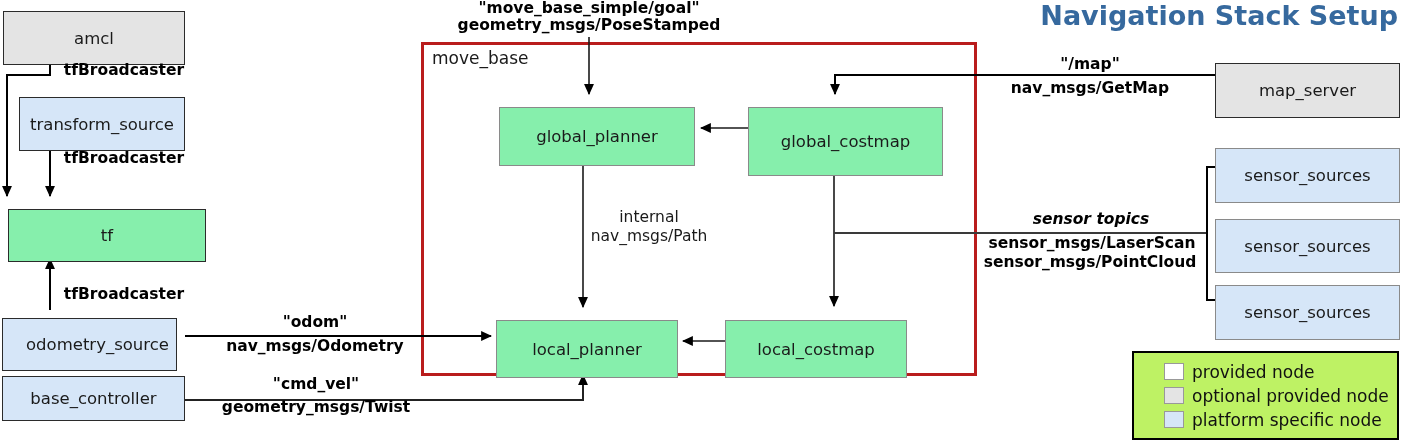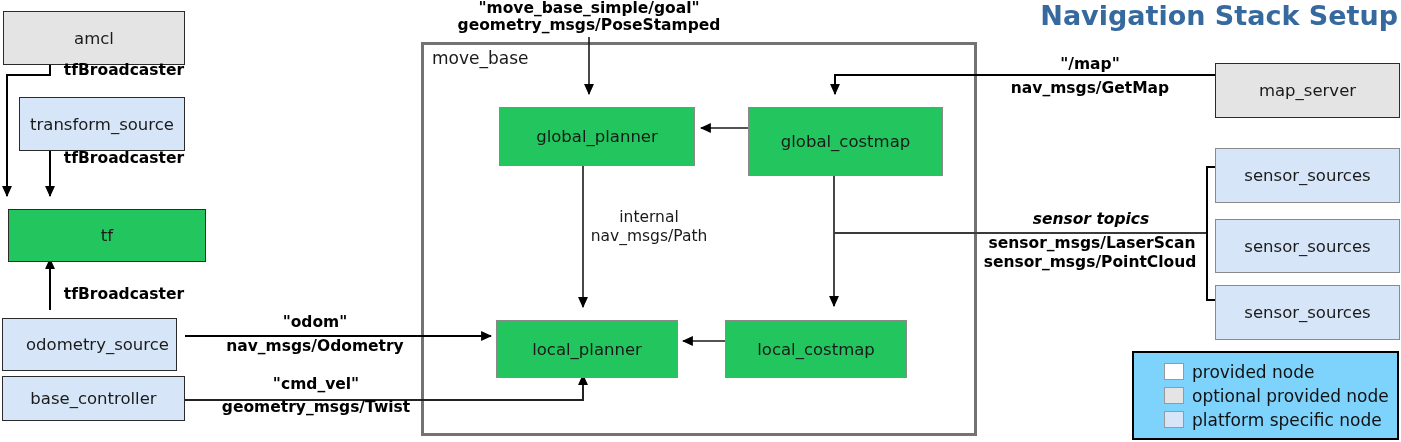--- a/index.html
+++ b/index.html
@@ -20,29 +20,29 @@
     align-items: center;
     justify-content: center;
     font-size: 16.5px;
     color: #1a1a1a;
     border: 1.5px solid #2b2b2b;
     z-index: 3;
     white-space: nowrap;
     margin-top: 8px;
   }
   .node.thin { border: 1px solid #8a8a8a; }
-  .fill-white { background: #22c55e; }
+  .fill-white { background: #86efac; }
   .fill-gray  { background: #e4e4e4; }
   .fill-blue  { background: #d6e6f8; }
 
   #move-base-box {
     position: absolute;
-    left: 421px; top: 42px; width: 556px; height: 394px;
-    box-sizing: border-box;
-    border: 3px solid #737373;
+    left: 421px; top: 42px; width: 556px; height: 334px;
+    box-sizing: border-box;
+    border: 3px solid #b91c1c;
     background: #ffffff;
     z-index: 1;
   }
   #move-base-label {
     position: absolute;
     left: 8px; top: 3px;
     font-size: 17px;
     color: #1a1a1a;
     z-index: 4;
   }
@@ -69,21 +69,21 @@
     color: #36699e;
     z-index: 4;
     white-space: nowrap;
   }
 
   #legend {
     position: absolute;
     left: 1132px; top: 351px; width: 267px; height: 89px;
     box-sizing: border-box;
     border: 2px solid #000000;
-    background: #7dd3fc;
+    background: #bef264;
     z-index: 5;
     display: flex;
     flex-direction: column;
     justify-content: center;
     padding-left: 30px;
   }
   .legend-row {
     display: flex;
     align-items: center;
     height: 24px;

